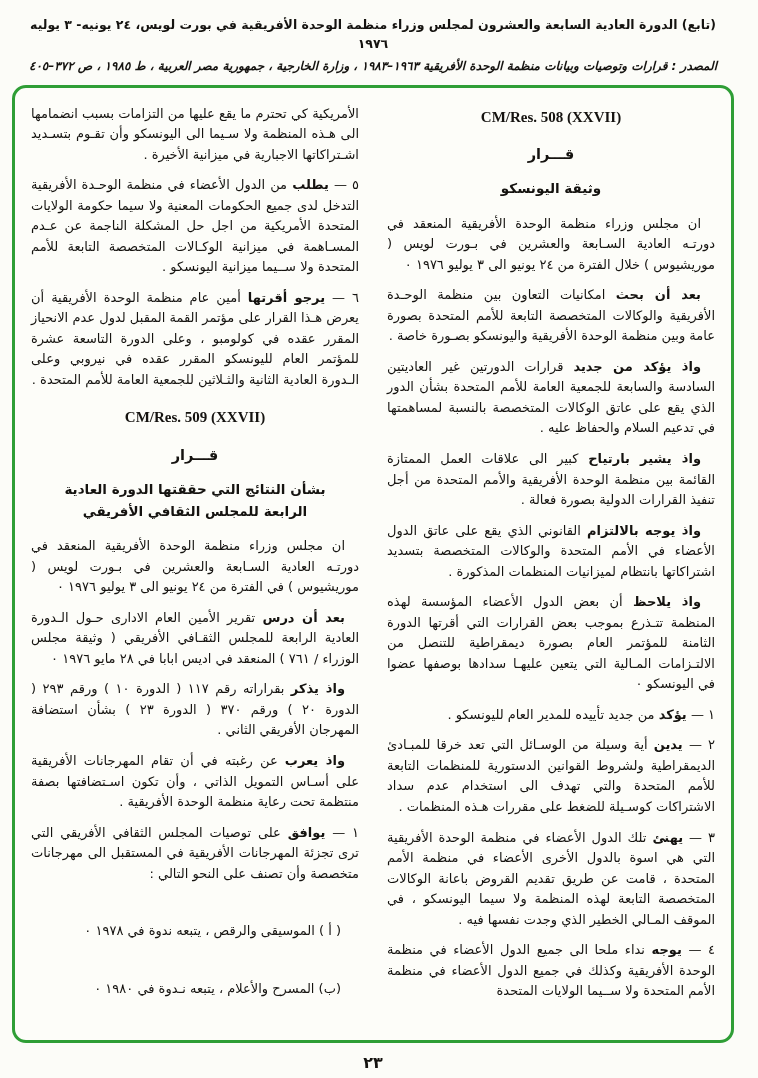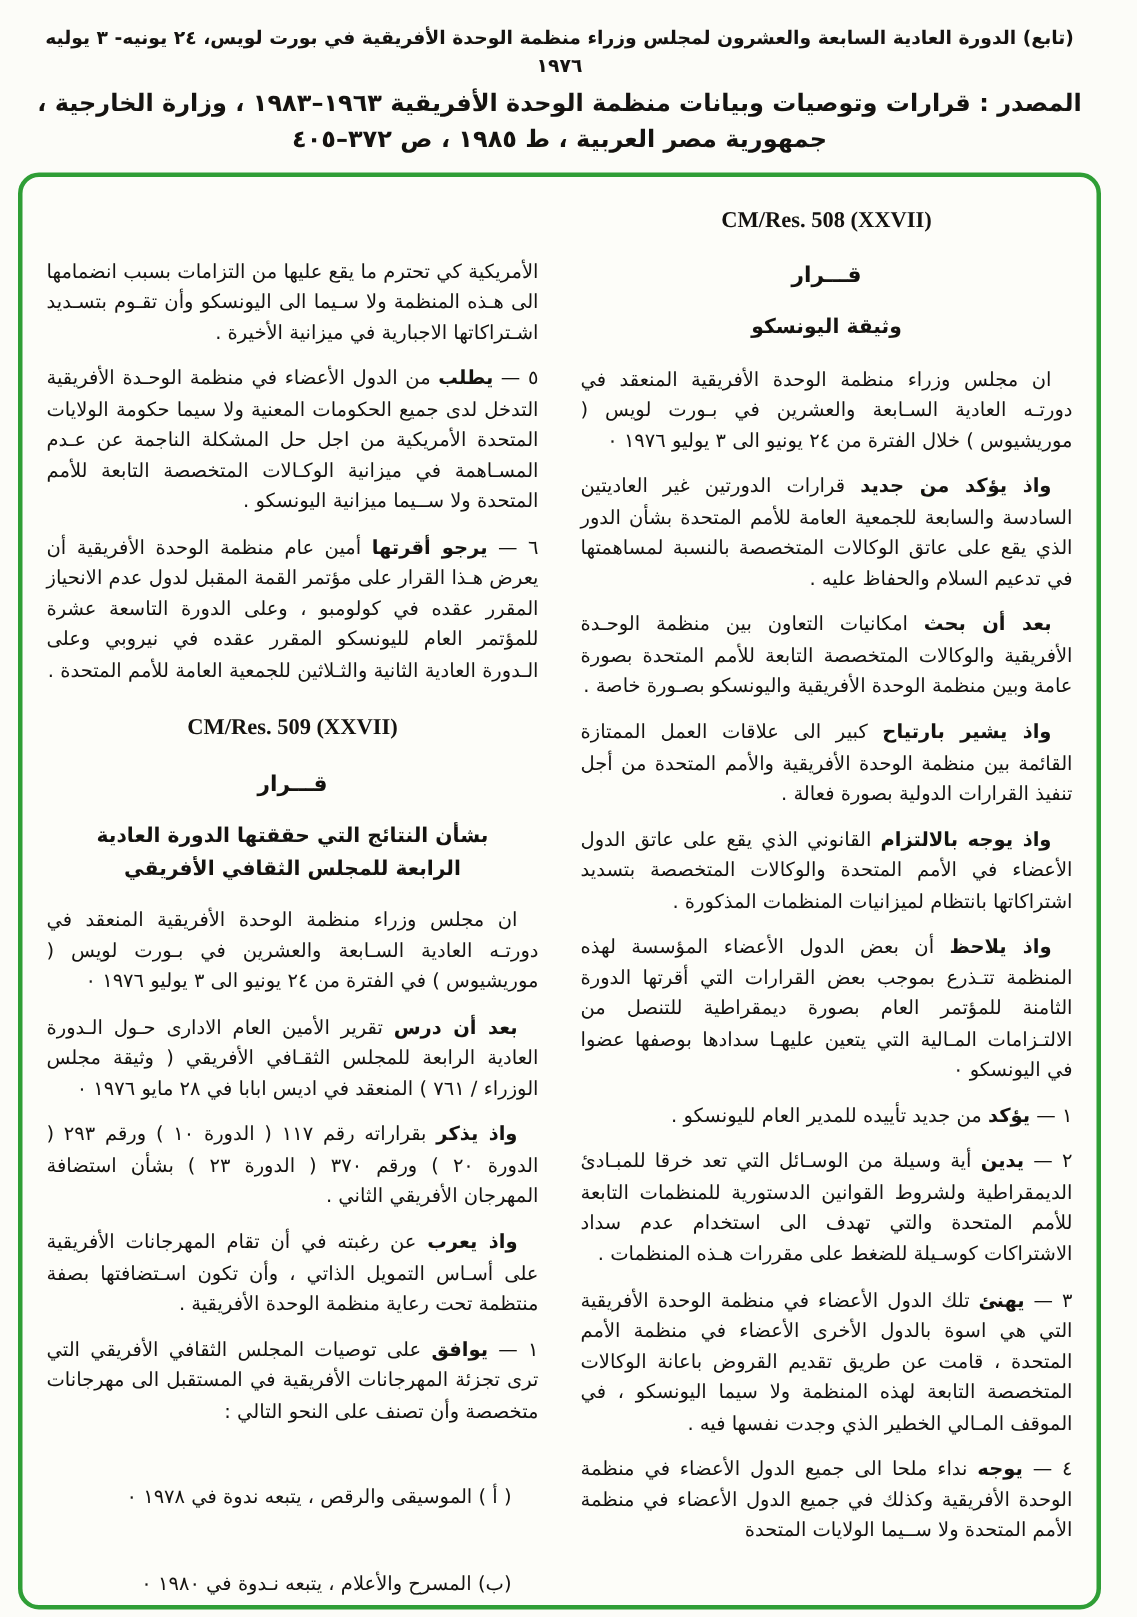--- a/index.html
+++ b/index.html
@@ -12,21 +12,21 @@
   }
   .page {
     width:746px; height:1078px;
     padding:12px 12px 10px;
     direction:rtl;
     position:relative;
   }
   
   .hdr { text-align:center; margin:4px 4px 10px; }
   .hdr-line1 { font-size:12.5px; font-weight:bold; line-height:1.5; }
-  .hdr-line2 { font-size:16px; font-weight:bold; line-height:1.5; margin-top:3px; }
+  .hdr-line2 { font-size:12px; font-weight:bold; line-height:1.5; margin-top:3px;font-style:italic; }
   
   .frame {
     border:3px solid #2f9e36;
     border-radius:14px;
     background:#fdfdf9;
     height:958px;
     padding:16px 16px 10px;
     overflow:hidden;
   }
   .cols { display:flex; gap:28px; height:100%; }
@@ -56,47 +56,47 @@
   }
   .subheading {
     text-align:center;
     font-weight:bold;
     font-size:13.5px;
     line-height:1.6;
     margin:0 auto 14px;
     max-width:92%;
   }
   .para { margin-bottom:10px; text-indent:14px; }
-  .para.flush { text-indent:0;margin-top:38px; }
+  .para.flush { text-indent:0; }
   .item { margin-bottom:10px; }
   .subitem { margin-bottom:5px; text-indent:18px;margin-top:37px; }
   strong { font-weight:bold; }
   
   .ftr { text-align:center; margin-top:10px; }
-  .pagenum { font-weight:bold; font-size:11px; letter-spacing:1px;margin-top:33px; }
+  .pagenum { font-weight:bold; font-size:16px; letter-spacing:1px;margin-top:33px; }
 </style>
 </head>
 <body>
 
 <div class="page">
 
   <div class="hdr">
     <div class="hdr-line1">(تابع) الدورة العادية السابعة والعشرون لمجلس وزراء منظمة الوحدة الأفريقية في بورت لويس، ٢٤ يونيه- ٣ يوليه ١٩٧٦</div>
     <div class="hdr-line2">المصدر :  قرارات وتوصيات وبيانات منظمة الوحدة الأفريقية ١٩٦٣–١٩٨٣ ، وزارة الخارجية ، جمهورية مصر العربية ، ط ١٩٨٥ ، ص ٣٧٢–٤٠٥</div>
   </div>
 
   <div class="frame" style="border-color: rgb(47, 158, 54);">
     <div class="cols">
       <div class="col">
           <div class="res-id">CM/Res. 508 (XXVII)</div>
           <div class="heading"><strong>قـــرار</strong></div>
           <div class="subheading"><strong>وثيقة اليونسكو</strong></div>
           <div class="para">ان مجلس وزراء منظمة الوحدة الأفريقية المنعقد في دورتـه العادية السـابعة والعشرين في بـورت لويس ( موريشيوس ) خلال الفترة من ٢٤ يونيو الى ٣ يوليو ١٩٧٦ ٠</div>
+          <div class="para"><strong>بعد أن بحث</strong> امكانيات التعاون بين منظمة الوحـدة الأفريقية والوكالات المتخصصة التابعة للأمم المتحدة بصورة عامة وبين منظمة الوحدة الأفريقية واليونسكو بصـورة خاصة .</div>
           <div class="para"><strong>واذ يؤكد من جديد</strong> قرارات الدورتين غير العاديتين السادسة والسابعة للجمعية العامة للأمم المتحدة بشأن الدور الذي يقع على عاتق الوكالات المتخصصة بالنسبة لمساهمتها في تدعيم السلام والحفاظ عليه .</div>
-          <div class="para"><strong>بعد أن بحث</strong> امكانيات التعاون بين منظمة الوحـدة الأفريقية والوكالات المتخصصة التابعة للأمم المتحدة بصورة عامة وبين منظمة الوحدة الأفريقية واليونسكو بصـورة خاصة .</div>
           <div class="para"><strong>واذ يشير بارتياح</strong> كبير الى علاقات العمل الممتازة القائمة بين منظمة الوحدة الأفريقية والأمم المتحدة من أجل تنفيذ القرارات الدولية بصورة فعالة .</div>
           <div class="para"><strong>واذ يوجه بالالتزام</strong> القانوني الذي يقع على عاتق الدول الأعضاء في الأمم المتحدة والوكالات المتخصصة بتسديد اشتراكاتها بانتظام لميزانيات المنظمات المذكورة .</div>
           <div class="para"><strong>واذ يلاحظ</strong> أن بعض الدول الأعضاء المؤسسة لهذه المنظمة تتـذرع بموجب بعض القرارات التي أقرتها الدورة الثامنة للمؤتمر العام بصورة ديمقراطية للتنصل من الالتـزامات المـالية التي يتعين عليهـا سدادها بوصفها عضوا في اليونسكو ٠</div>
           <div class="item">١ — <strong>يؤكد</strong> من جديد تأييده للمدير العام لليونسكو .</div>
           <div class="item">٢ — <strong>يدين</strong> أية وسيلة من الوسـائل التي تعد خرقا للمبـادئ الديمقراطية ولشروط القوانين الدستورية للمنظمات التابعة للأمم المتحدة والتي تهدف الى استخدام عدم سداد الاشتراكات كوسـيلة للضغط على مقررات هـذه المنظمات .</div>
           <div class="item">٣ — <strong>يهنئ</strong> تلك الدول الأعضاء في منظمة الوحدة الأفريقية التي هي اسوة بالدول الأخرى الأعضاء في منظمة الأمم المتحدة ، قامت عن طريق تقديم القروض باعانة الوكالات المتخصصة التابعة لهذه المنظمة ولا سيما اليونسكو ، في الموقف المـالي الخطير الذي وجدت نفسها فيه .</div>
           <div class="item">٤ — <strong>يوجه</strong> نداء ملحا الى جميع الدول الأعضاء في منظمة الوحدة الأفريقية وكذلك في جميع الدول الأعضاء في منظمة الأمم المتحدة ولا ســيما الولايات المتحدة</div>
         </div>
       <div class="col">
           <div class="para flush">الأمريكية كي تحترم ما يقع عليها من التزامات بسبب انضمامها الى هـذه المنظمة ولا سـيما الى اليونسكو وأن تقـوم بتسـديد اشـتراكاتها الاجبارية في ميزانية الأخيرة .</div>

